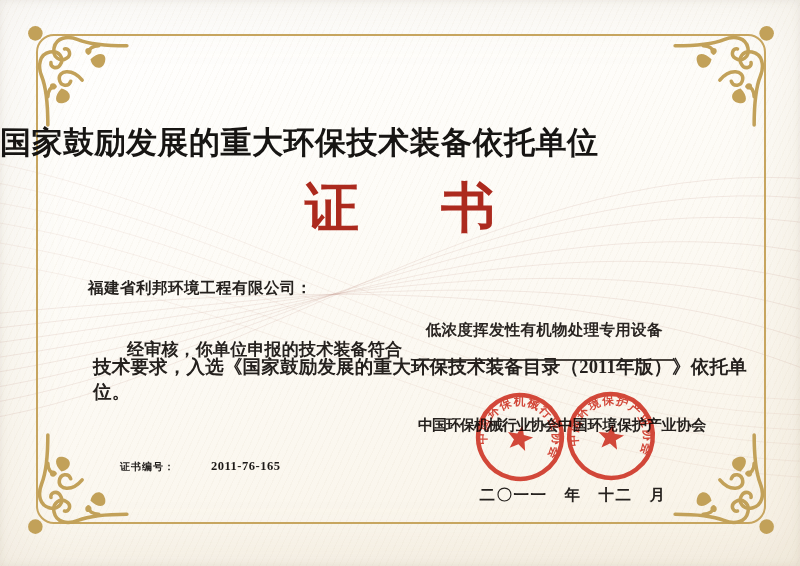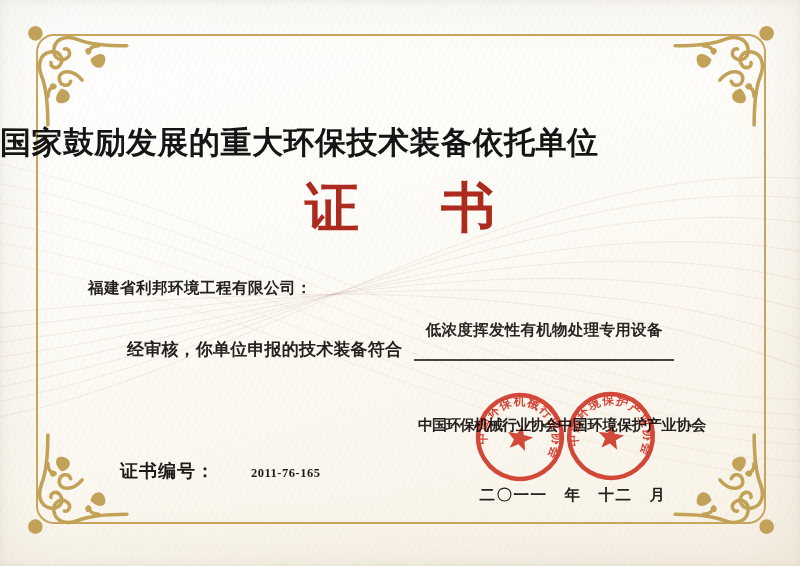--- a/index.html
+++ b/index.html
@@ -53,21 +53,21 @@
   .issuer1{left:418px;letter-spacing:-1px;}
   .issuer2{left:558px;letter-spacing:-0.2px;}
   .issue-date{
     position:absolute;left:468px;top:450px;width:210px;text-align:center;
     font-size:15.5px;font-weight:700;color:#25211e;letter-spacing:1.5px;margin-top:35px;
   }
   .certno{
     position:absolute;left:120px;top:459px;display:flex;align-items:baseline;
     color:#1d1a18;font-weight:700;
   }
-  .certno .lab{font-size:18px;letter-spacing:1px;}
+  .certno .lab{font-size:10px;letter-spacing:1px;}
   .certno .val{font-size:12.5px;letter-spacing:0.5px;margin-left:36px;}
   .seal{position:absolute;width:90px;height:90px;mix-blend-mode:multiply;opacity:0.92;}
   .seal1{left:475px;top:392px;transform:rotate(12deg);}
   .seal2{left:566px;top:391px;transform:rotate(8deg);}
   .seal text{font-family:"Liberation Sans","DejaVu Sans",sans-serif;}
 </style>
 </head>
 <body>
 
 <div class="page">
@@ -130,20 +130,21 @@
   <div class="title">国家鼓励发展的重大环保技术装备依托单位</div>
   <div class="certword">证　书</div>
 
   <div class="recipient">福建省利邦环境工程有限公司：</div>
 
   <div class="line1">
     <span class="prefix">经审核，你单位申报的技术装备符合</span>
     <span class="blank">低浓度挥发性有机物处理专用设备</span>
   </div>
 
+  <div class="line2">技术要求，入选《国家鼓励发展的重大环保技术装备目录（2011年版）》依托单位。</div>
 
   <span class="issuer issuer1">中国环保机械行业协会</span>
   <span class="issuer issuer2">中国环境保护产业协会</span>
 
   <div class="issue-date">二〇一一　年　十二　月</div>
 
   <div class="certno">
     <span class="lab">证书编号：</span>
     <span class="val">2011-76-165</span>
   </div>

